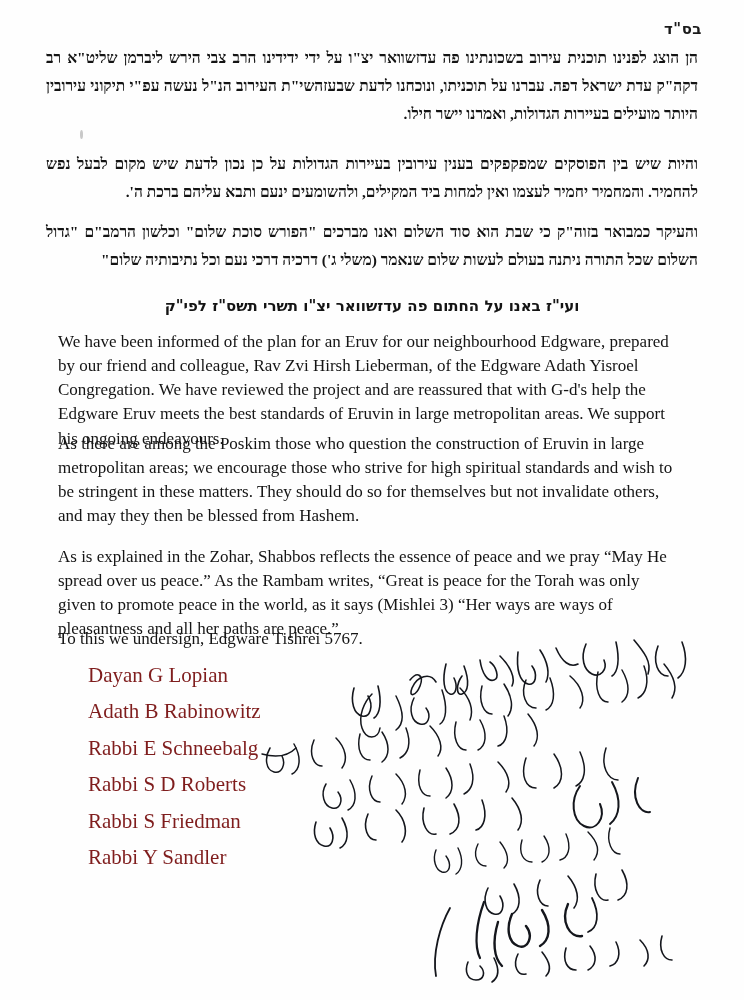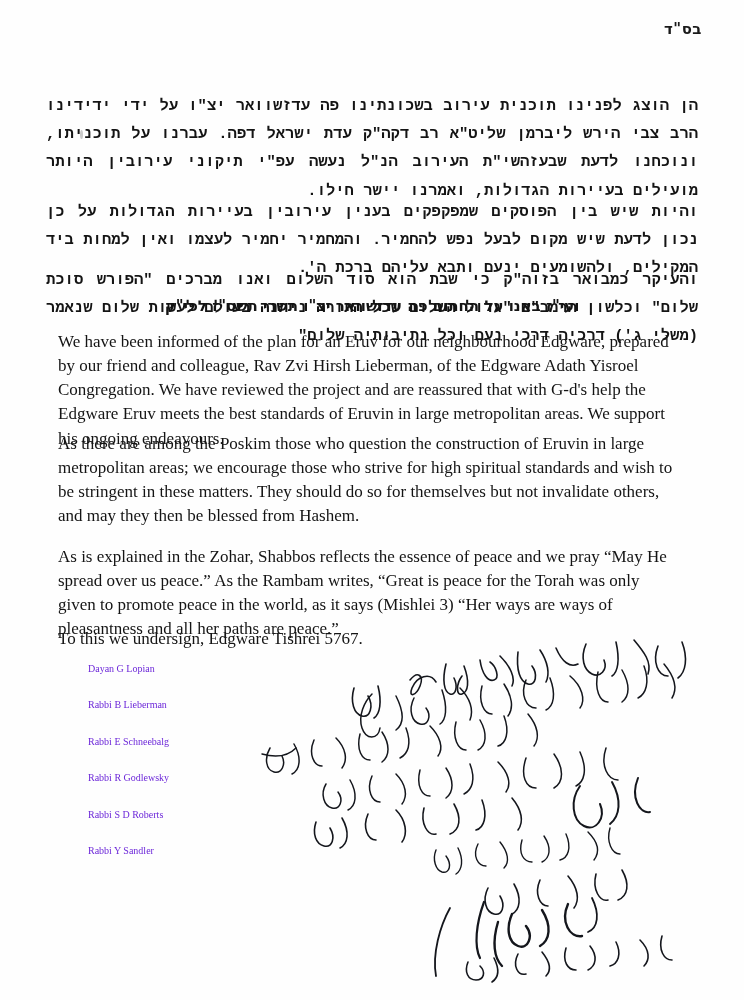--- a/index.html
+++ b/index.html
@@ -35,26 +35,25 @@
     letter-spacing: 0.5px;
     color: #1a1a1a;
   }
 
   
   .hebrew-block {
     position: absolute;
     direction: rtl;
     text-align: justify;
     text-align-last: right;
-    font-family: Liberation Mono, monospace;
+    font-family: Liberation Serif, serif;
     font-size: 15.5px;
     line-height: 1.82;
     color: #141414;
     font-weight: 600;
-    margin-top: 48px;
   }
   #heb1 { top: 44px; right: 46px; width: 652px; }
   #heb2 { top: 150px; right: 46px; width: 652px; }
   #heb3 { top: 218px; right: 46px; width: 652px; }
   .hebrew-sign {
     position: absolute;
     top: 297px;
     right: 46px;
     width: 652px;
     direction: rtl;
@@ -84,22 +83,22 @@
   
   .names {
     position: absolute;
     top: 663px;
     left: 88px;
     width: 300px;
   }
   .name-row {
     height: 36.4px;
     font-family: "Liberation Serif", serif;
-    font-size: 10px;
-    color: #6d28d9;
+    font-size: 21px;
+    color: #7f1d1d;
     white-space: nowrap;
   }
 
   
   .sigs {
     position: absolute;
     top: 636px;
     left: 250px;
     width: 470px;
     height: 360px;
@@ -136,24 +135,24 @@
   <div class="hebrew-block" id="heb3">והעיקר כמבואר בזוה"ק כי שבת הוא סוד השלום ואנו מברכים "הפורש סוכת שלום" וכלשון הרמב"ם "גדול השלום שכל התורה ניתנה בעולם לעשות שלום שנאמר (משלי ג') דרכיה דרכי נעם וכל נתיבותיה שלום"</div>
   <div class="hebrew-sign">ועי"ז באנו על החתום פה עדזשוואר יצ"ו תשרי תשס"ז לפי"ק</div>
 
   <div class="eng" id="eng1">We have been informed of the plan for an Eruv for our neighbourhood Edgware, prepared by our friend and colleague, Rav Zvi Hirsh Lieberman, of the Edgware Adath Yisroel Congregation. We have reviewed the project and are reassured that with G-d's help the Edgware Eruv meets the best standards of Eruvin in large metropolitan areas. We support his ongoing endeavours.</div>
   <div class="eng" id="eng2">As there are among the Poskim those who question the construction of Eruvin in large metropolitan areas; we encourage those who strive for high spiritual standards and wish to be stringent in these matters. They should do so for themselves but not invalidate others, and may they then be blessed from Hashem.</div>
   <div class="eng" id="eng3">As is explained in the Zohar, Shabbos reflects the essence of peace and we pray “May He spread over us peace.” As the Rambam writes, “Great is peace for the Torah was only given to promote peace in the world, as it says (Mishlei 3) “Her ways are ways of pleasantness and all her paths are peace.”</div>
   <div class="eng" id="eng4">To this we undersign, Edgware Tishrei 5767.</div>
 
   <div class="names">
     <div class="name-row">Dayan G Lopian</div>
-    <div class="name-row">Rabbi B Lieberman</div>
+    <div class="name-row">Adath B Rabinowitz</div>
     <div class="name-row">Rabbi E Schneebalg</div>
-    <div class="name-row">Rabbi R Godlewsky</div>
     <div class="name-row">Rabbi S D Roberts</div>
+    <div class="name-row">Rabbi S Friedman</div>
     <div class="name-row">Rabbi Y Sandler</div>
   </div>
 
   <div class="sigs">
     <svg viewBox="0 0 470 360" xmlns="http://www.w3.org/2000/svg" aria-hidden="true">
 
       <g>
         <path class="ink" stroke-width="1.6" d="M160 44 c8 -10 14 -4 10 6 c-4 10 -12 12 -8 2 c5 -12 18 -16 24 -6"></path>
         <path class="ink" stroke-width="1.6" d="M196 28 c-4 16 -2 28 4 30 c6 2 8 -8 4 -16"></path>
         <path class="ink" stroke-width="1.6" d="M214 30 c6 16 4 26 -2 28 c-6 2 -6 -10 0 -18"></path>

